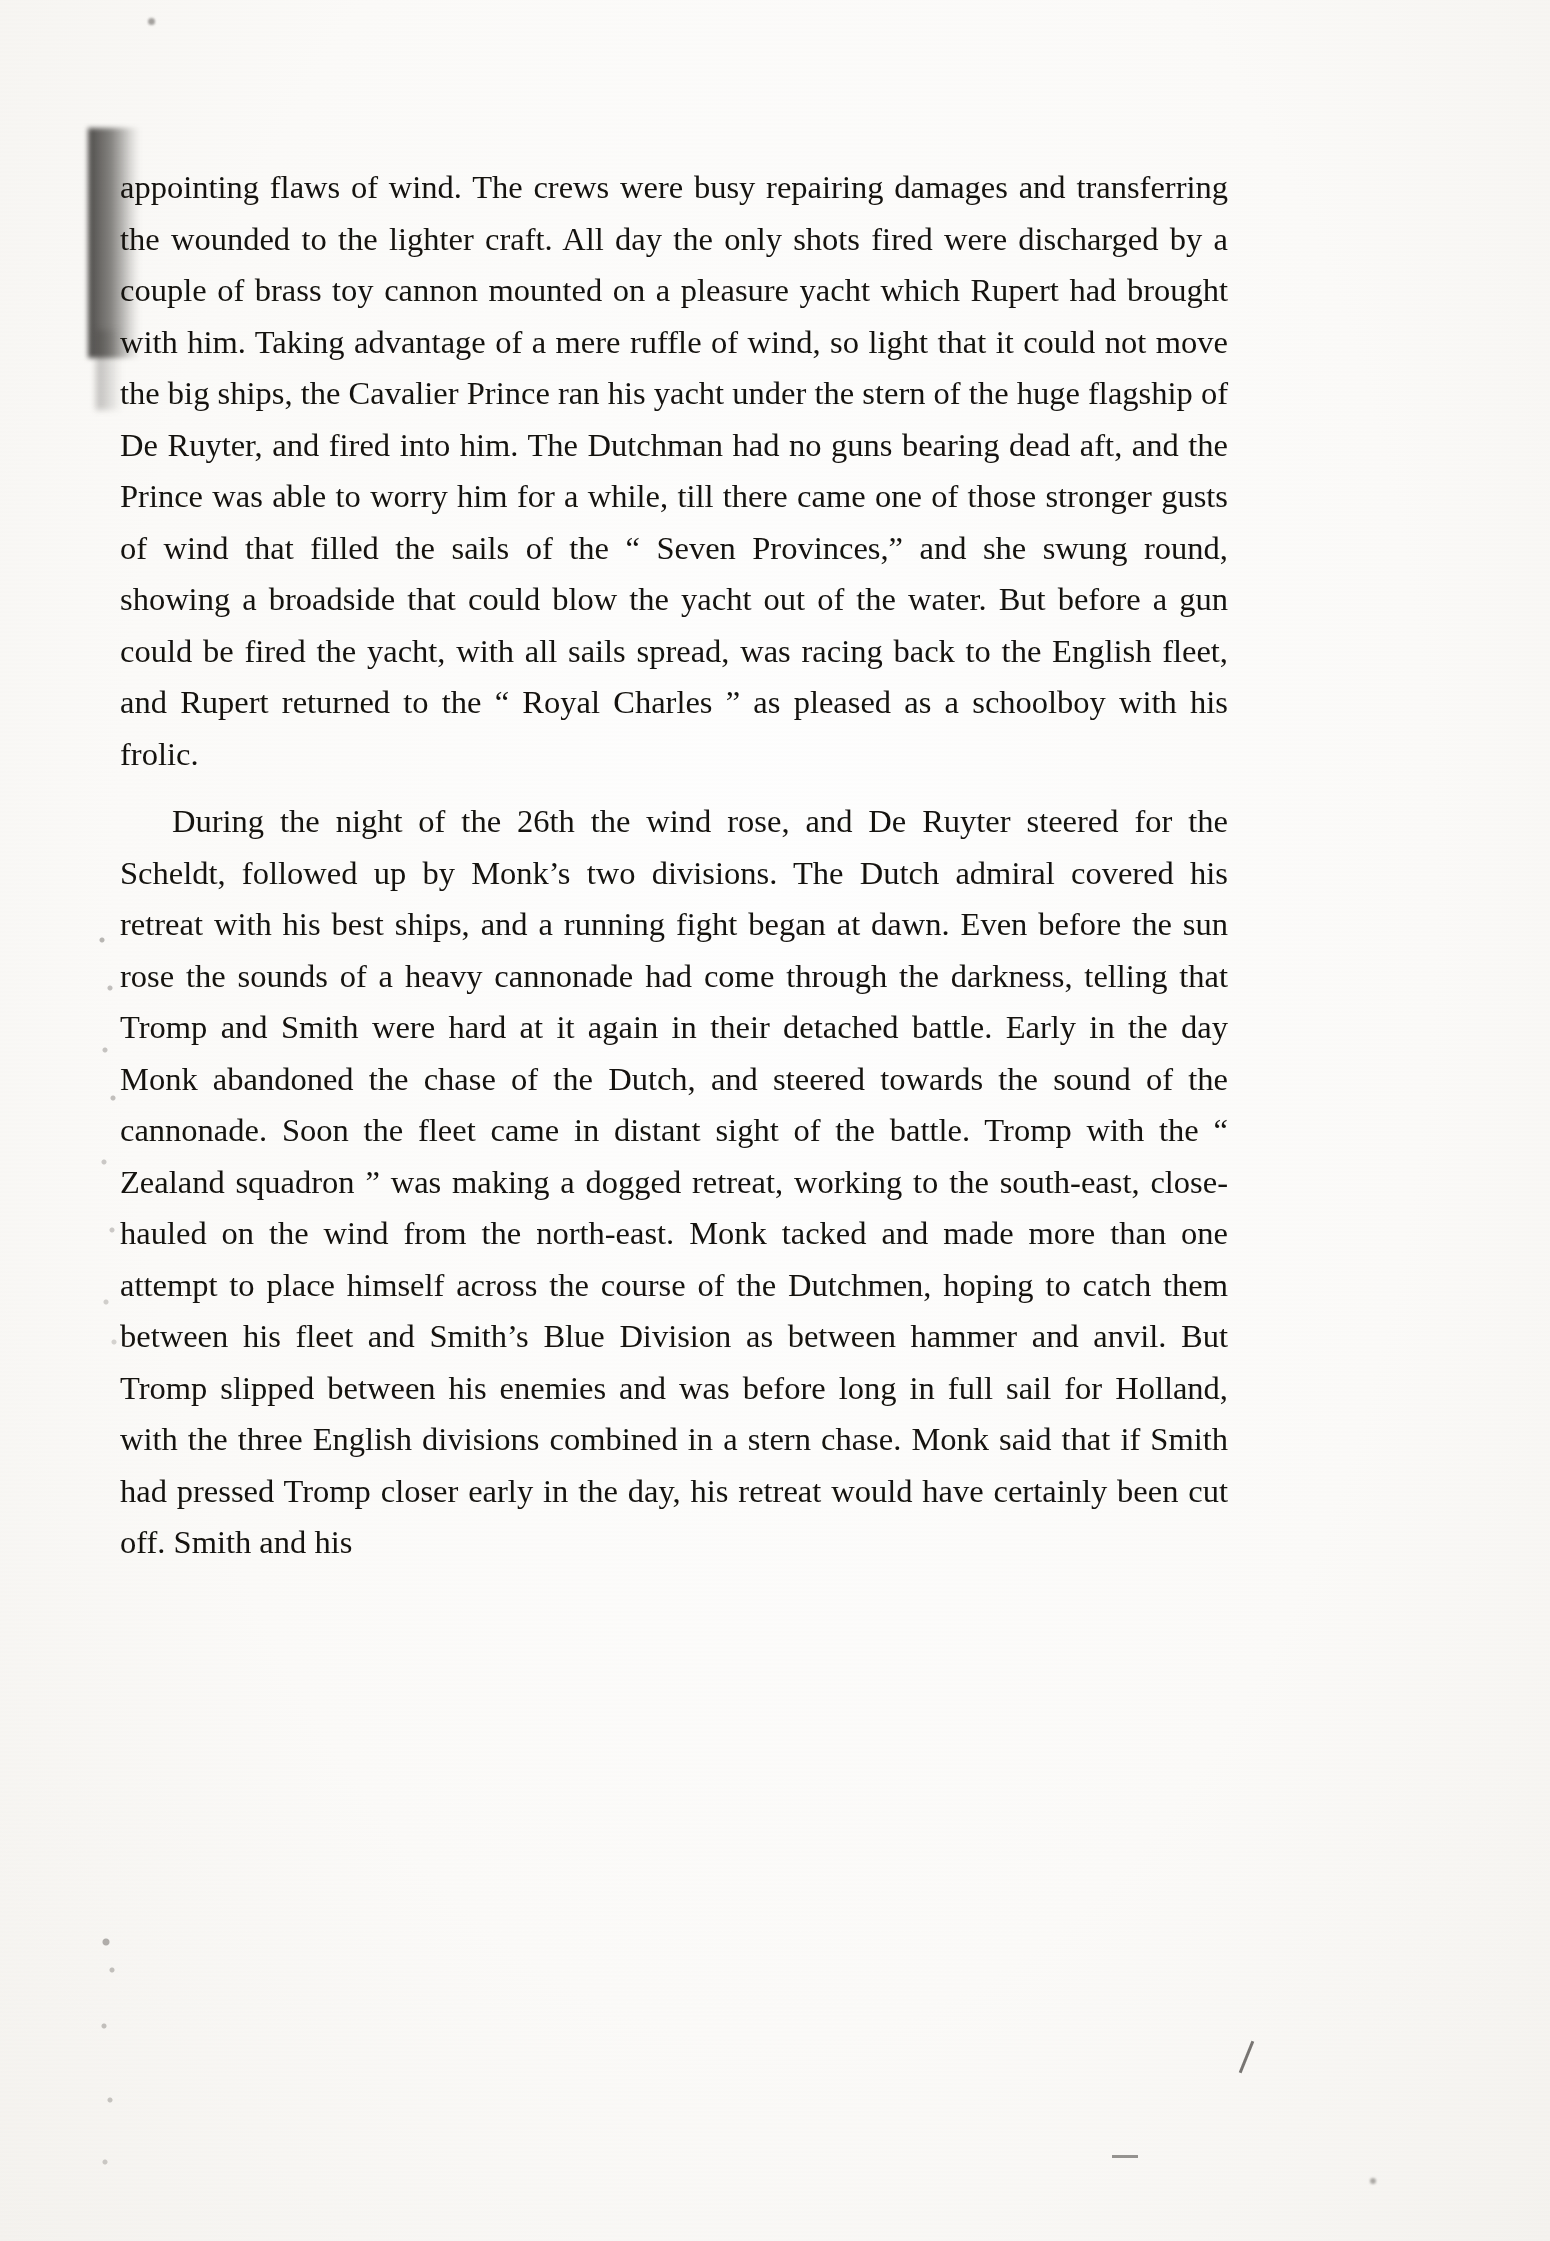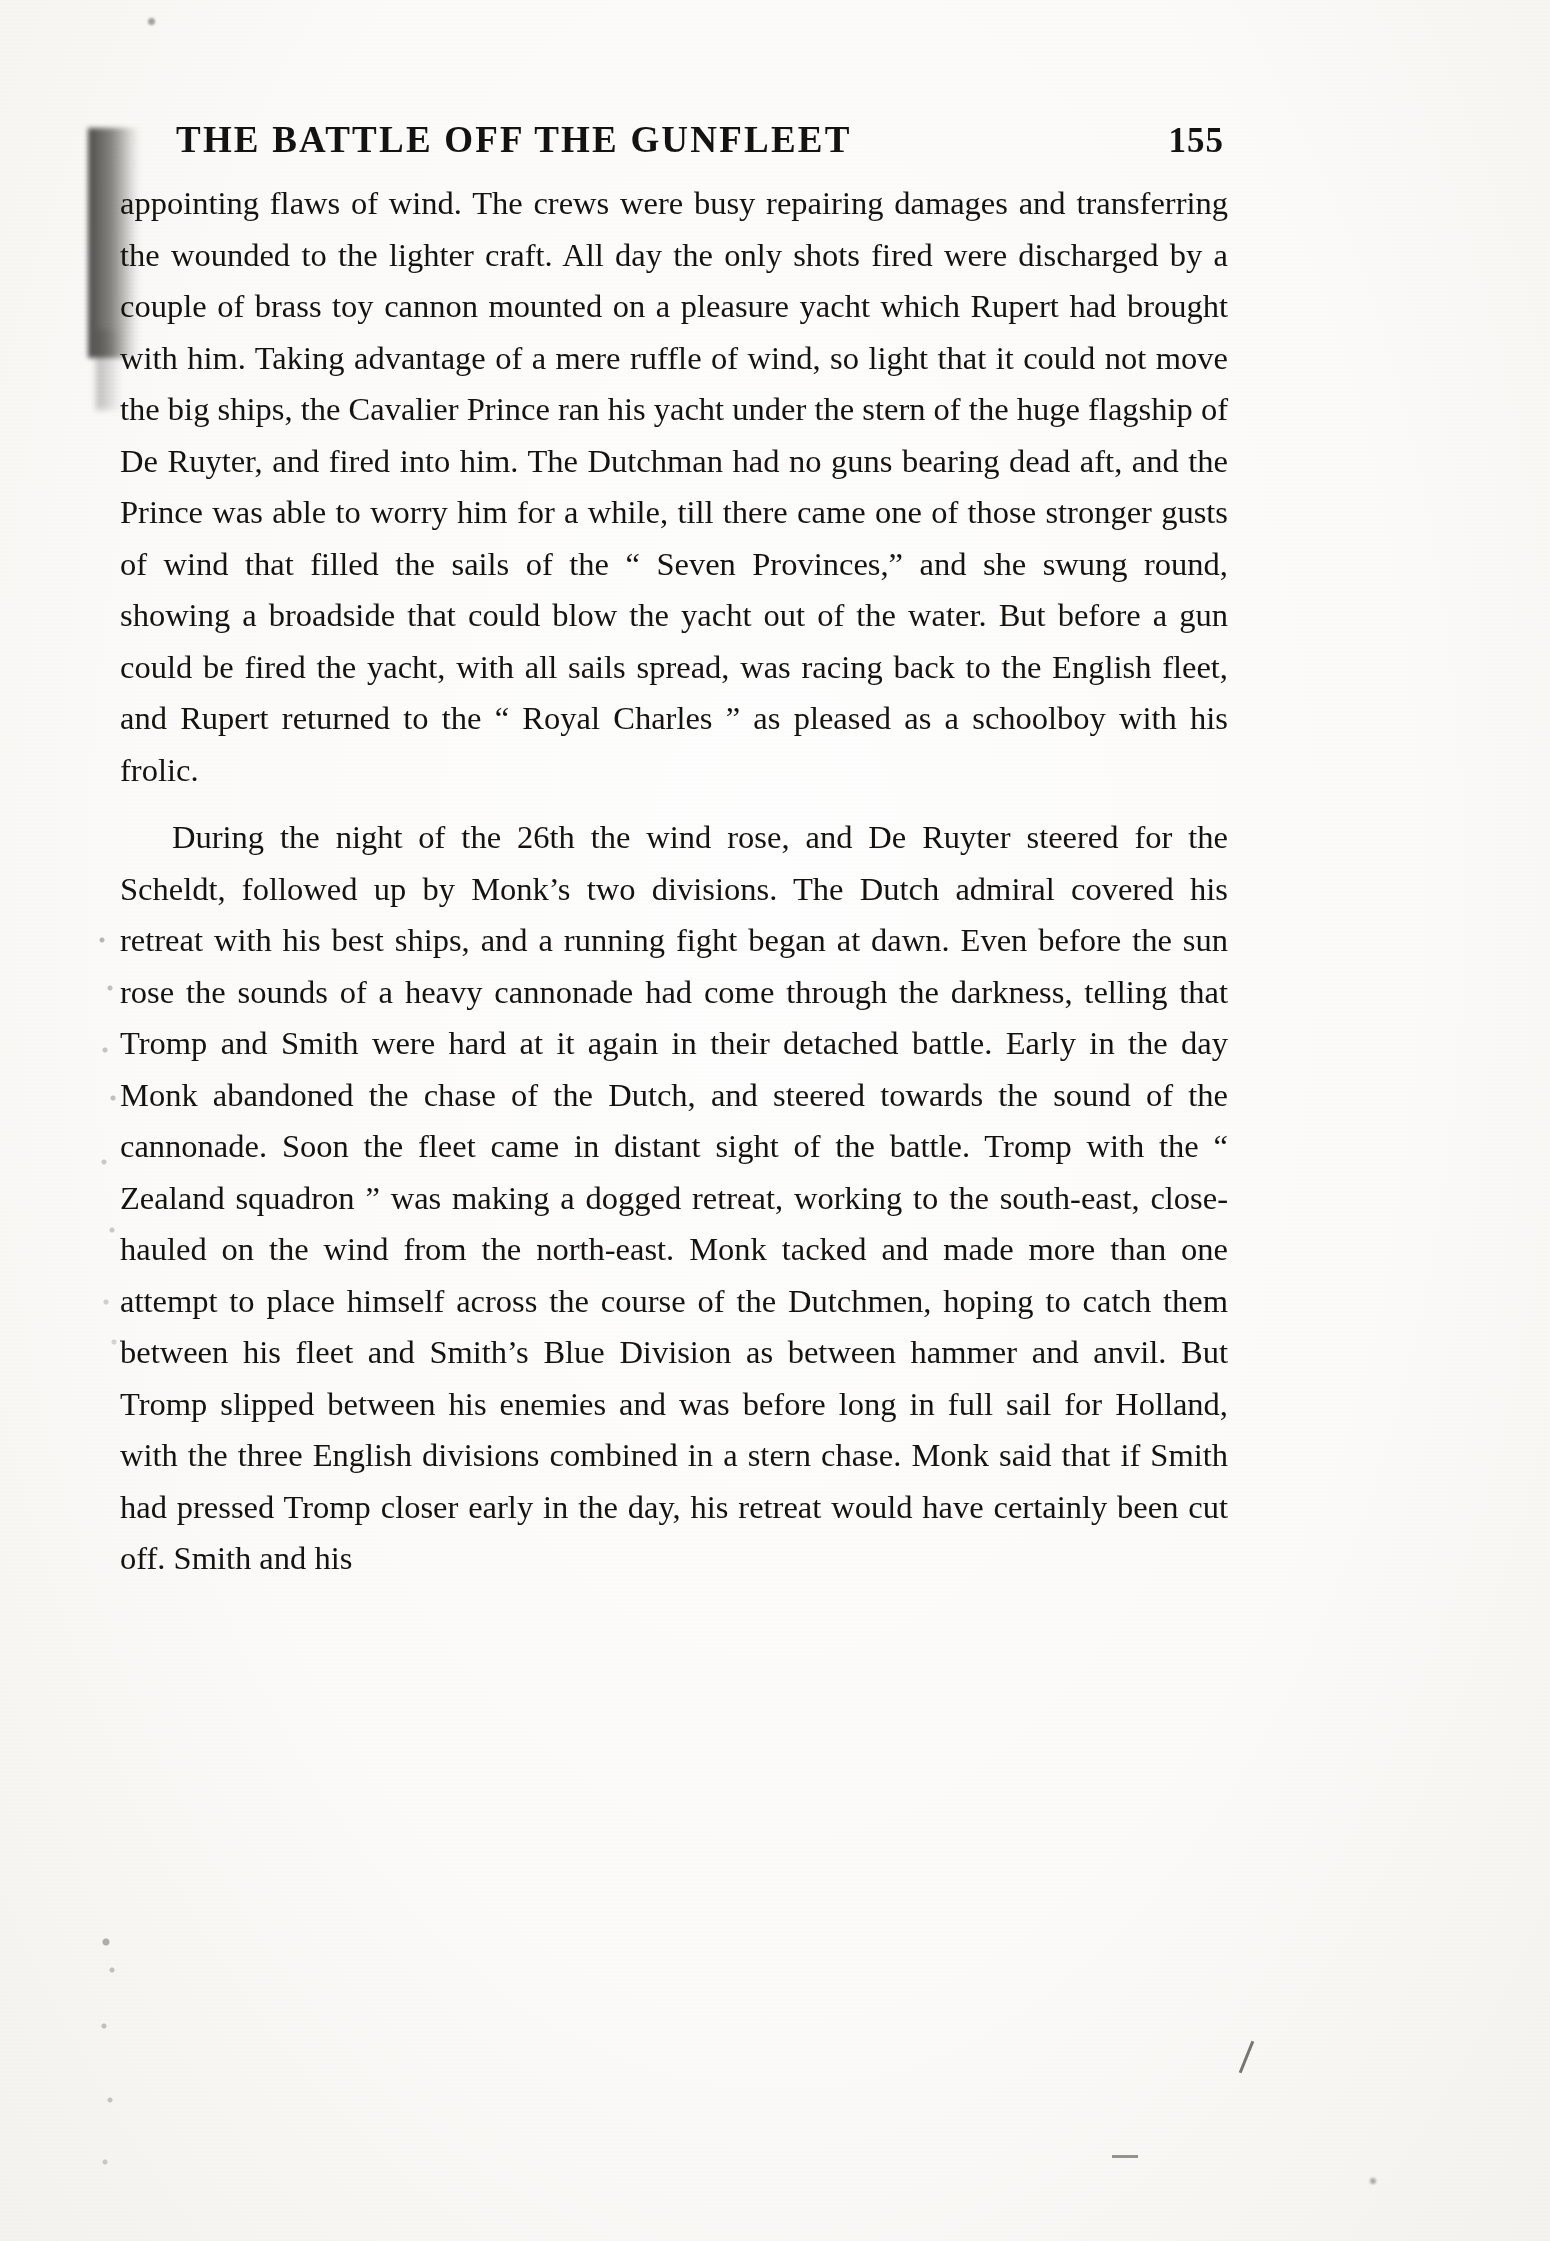--- a/index.html
+++ b/index.html
@@ -152,21 +152,21 @@
     font-size: 37px;
     letter-spacing: 1.6px;
     color: #131313;
   }
   .running-head .title-text { letter-spacing: 2.2px; }
   .running-head .folio { font-size: 35px; letter-spacing: 1px; }
 
   .body-text {
     position: absolute;
     left: 120px;
-    top: 178px;
+    top: 162px;
     width: 1108px;
     font-size: 32.5px;
     line-height: 51.5px;
     text-align: justify;
     text-justify: inter-word;
     color: #15130f;
     font-family: "Liberation Serif", serif;
   }
   .body-text p {
     margin: 0;
@@ -190,24 +190,20 @@
 <div class="gutter-smudge-2"></div>
 <div class="edge-specks"></div>
 <div class="bottom-specks"></div>
 <div class="top-speck"></div>
 <div class="mark-slash"></div>
 <div class="mark-dash"></div>
 <div class="mark-dot-right"></div>
 
 <div class="content">
 
-  <div class="running-head">
-    <span class="title-text">THE BATTLE OFF THE GUNFLEET</span>
-    <span class="folio">155</span>
-  </div>
 
   <div class="body-text">
     <p class="firstline-dim">appointing flaws of wind.  The crews were busy repairing damages and transferring the wounded to the lighter craft.  All day the only shots fired were discharged by a couple of brass toy cannon mounted on a pleasure yacht which Rupert had brought with him.  Taking advantage of a mere ruffle of wind, so light that it could not move the big ships, the Cavalier Prince ran his yacht under the stern of the huge flagship of De Ruyter, and fired into him.  The Dutchman had no guns bearing dead aft, and the Prince was able to worry him for a while, till there came one of those stronger gusts of wind that filled the sails of the “ Seven Provinces,” and she swung round, showing a broadside that could blow the yacht out of the water.  But before a gun could be fired the yacht, with all sails spread, was racing back to the English fleet, and Rupert returned to the “ Royal Charles ” as pleased as a schoolboy with his frolic.</p>
     <p class="indented">During the night of the 26th the wind rose, and De Ruyter steered for the Scheldt, followed up by Monk’s two divisions.  The Dutch admiral covered his retreat with his best ships, and a running fight began at dawn.  Even before the sun rose the sounds of a heavy cannonade had come through the darkness, telling that Tromp and Smith were hard at it again in their detached battle.  Early in the day Monk abandoned the chase of the Dutch, and steered towards the sound of the cannonade.  Soon the fleet came in distant sight of the battle.  Tromp with the “ Zealand squadron ” was making a dogged retreat, working to the south-east, close-hauled on the wind from the north-east.  Monk tacked and made more than one attempt to place himself across the course of the Dutchmen, hoping to catch them between his fleet and Smith’s Blue Division as between hammer and anvil.  But Tromp slipped between his enemies and was before long in full sail for Holland, with the three English divisions combined in a stern chase.  Monk said that if Smith had pressed Tromp closer early in the day, his retreat would have certainly been cut off.  Smith and his</p>
   </div>
 
 </div>
 
 <div class="scan-noise"></div>
 

